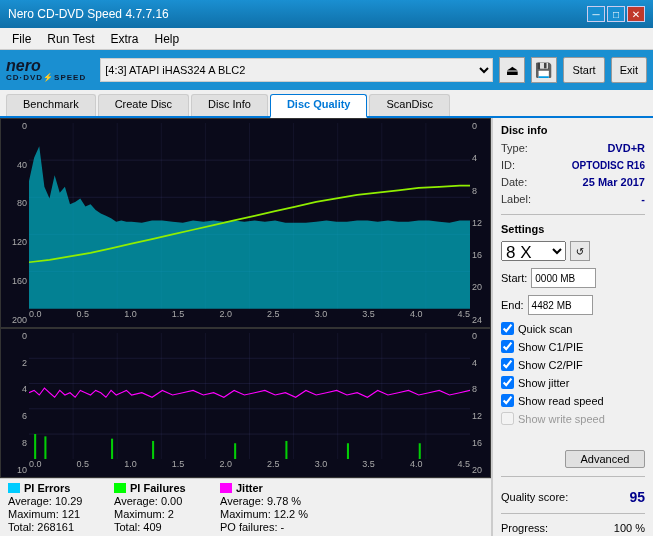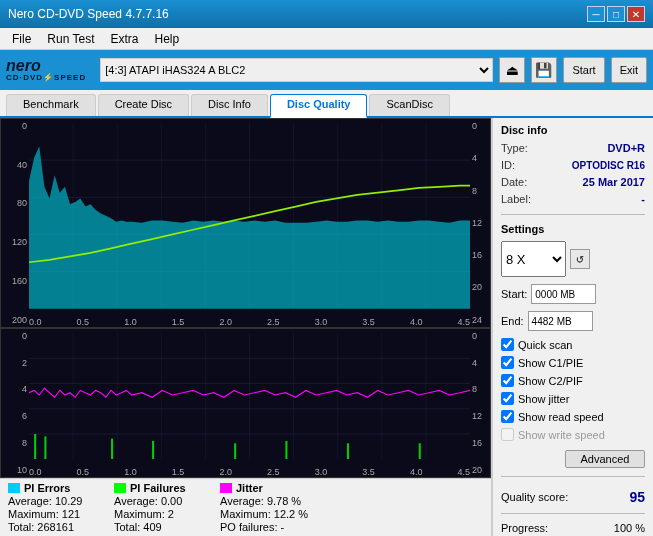--- a/index.html
+++ b/index.html
@@ -176,21 +176,21 @@
       font-size: 9px;
       text-align: right;
     }
     .y-label-r {
       color: #aaa;
       font-size: 9px;
       text-align: left;
     }
     .x-axis-labels {
       position: absolute;
-      bottom: 0;
+      bottom: 8px;
       left: 28px;
       right: 20px;
       display: flex;
       justify-content: space-between;
     }
     .x-label {
       color: #aaa;
       font-size: 9px;
     }
 
@@ -225,22 +225,22 @@
       margin: 4px 0;
     }
     .settings-row {
       display: flex;
       align-items: center;
       gap: 4px;
       margin-bottom: 3px;
     }
     .speed-select {
       width: 65px;
-      height: 36px;
-      font-size: 13px;
+      height: 20px;
+      font-size: 17px;
     }
     .mb-input {
       width: 65px;
       height: 20px;
       font-size: 10px;
       border: 1px solid #999;
       text-align: right;
       padding-right: 20px;
       background: white;
     }
@@ -252,21 +252,21 @@
       font-size: 11px;
     }
     input[type=checkbox] { width: 13px; height: 13px; cursor: pointer; }
     .advanced-btn {
       background: #e0e0e0;
       border: 1px solid #999;
       padding: 2px 6px;
       font-size: 11px;
       cursor: pointer;
       align-self: flex-end;
-      margin-top: 4px;
+      margin-top: 20px;
       border-radius: 2px;
       width: 80px;
       text-align: center;
     }
     .quality-row {
       display: flex;
       justify-content: space-between;
       align-items: center;
       margin-top: 4px;
     }

